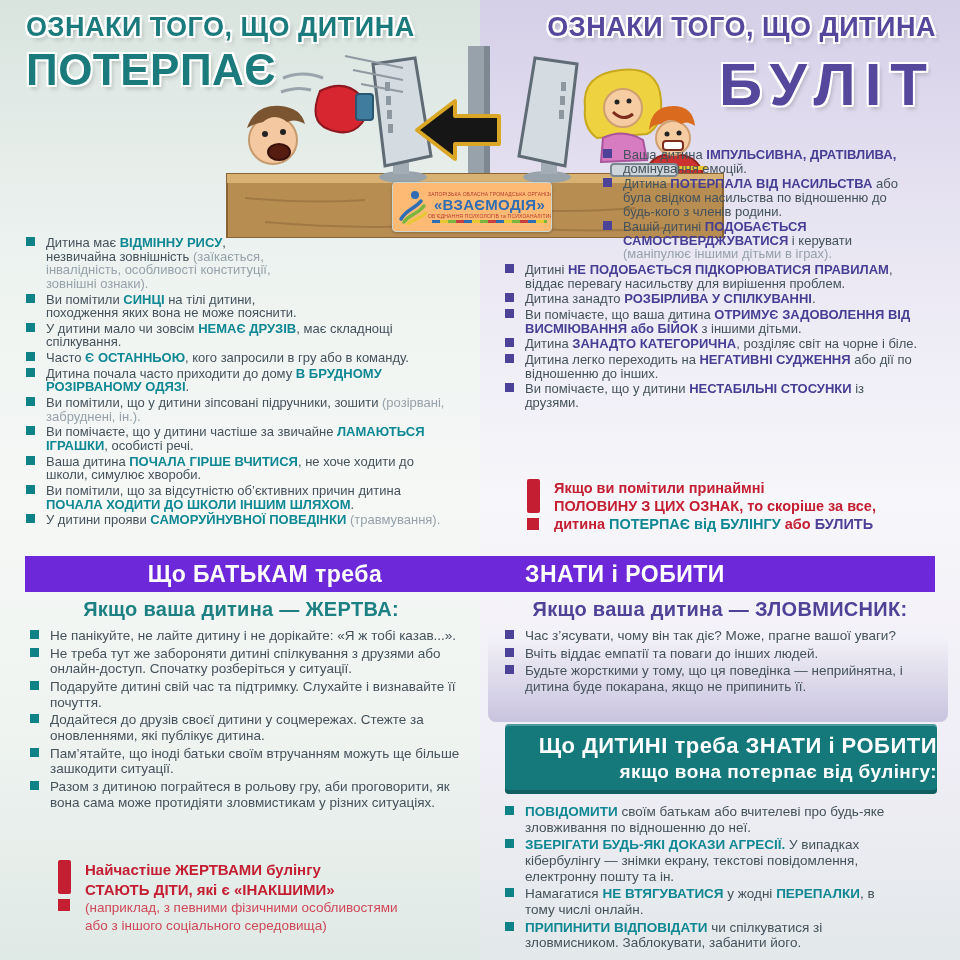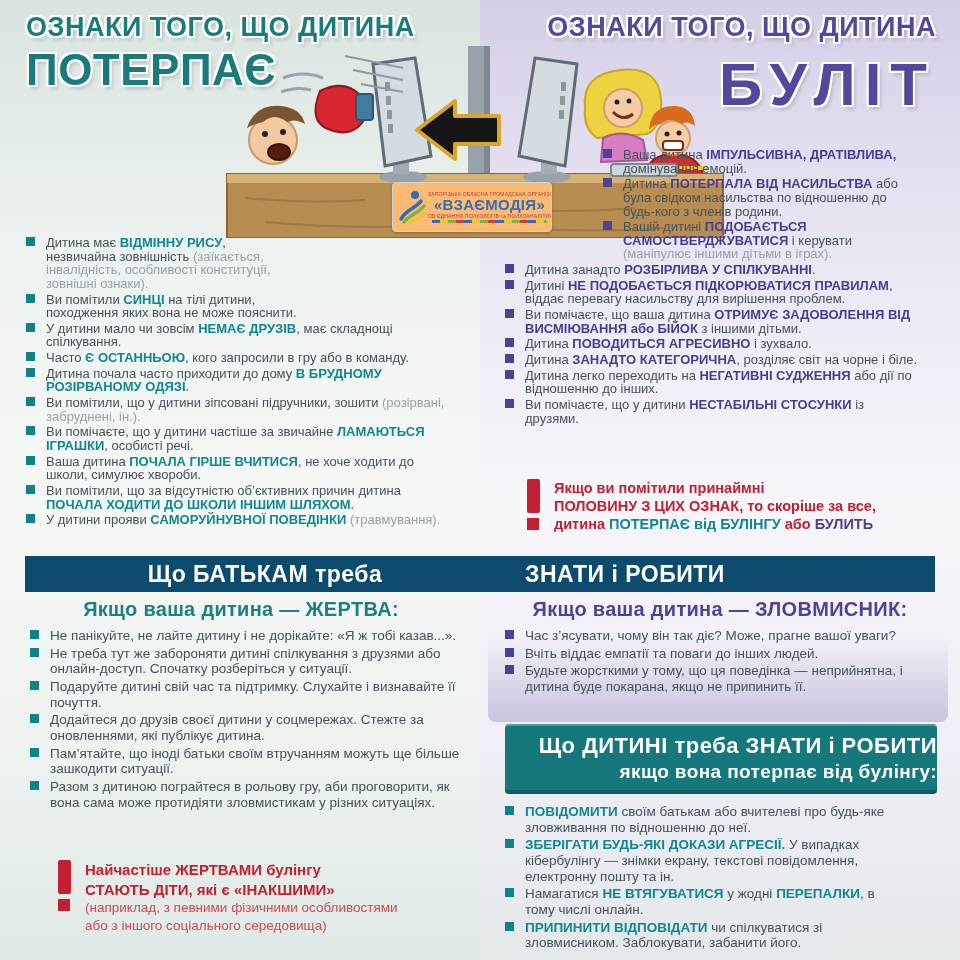--- a/index.html
+++ b/index.html
@@ -42,21 +42,21 @@
   #warn-right{left:527px;top:479px;width:408px;}
   #warn-right .rich{font-size:14.5px;font-weight:700;line-height:1.25;white-space:pre-line;}
   .em-red{color:#c41e32;font-weight:700;}
   .em-teal{color:#0f8894;font-weight:700;}
   .em-purple{color:#4c3f97;font-weight:700;}
   #warn-left{left:58px;top:860px;width:420px;}
   #warn-left .wb{font-size:15px;font-weight:700;color:#c41e32;line-height:1.3;white-space:pre-line;}
   #warn-left .wn{font-size:13.5px;color:#cf4858;line-height:1.3;white-space:pre-line;}
 
   
-  #banner{position:absolute;left:25px;top:556px;width:910px;height:36px;background:#0c4a6e;z-index:5;}
+  #banner{position:absolute;left:25px;top:556px;width:910px;height:36px;background:#6d28d9;z-index:5;}
   #banner span{position:absolute;top:0;line-height:36px;color:#fff;font-weight:800;font-size:23px;letter-spacing:.5px;}
   #banner .b-left{left:0;width:480px;text-align:center;}
   #banner .b-right{left:500px;}
 
   
   .sec-heading{position:absolute;z-index:5;font-weight:700;font-size:20px;text-align:center;letter-spacing:.3px;}
   #victim-heading{left:26px;top:598px;width:430px;color:#1d8183;}
   #bully-heading{left:500px;top:598px;width:440px;color:#4f4398;}
   #list-parents-victim{position:absolute;left:30px;top:628px;width:430px;z-index:4;}
   #list-parents-bully{position:absolute;left:505px;top:628px;width:420px;z-index:4;}
@@ -192,24 +192,23 @@
         <li><span>Ви помітили, що за відсутністю об’єктивних причин дитина </span><span class="hl">ПОЧАЛА ХОДИТИ ДО ШКОЛИ ІНШИМ ШЛЯХОМ</span><span>.</span></li>
         <li><span>У дитини прояви </span><span class="hl">САМОРУЙНУВНОЇ ПОВЕДІНКИ</span><span> </span><span class="muted">(травмування).</span></li>
       </ul>
   </div>
   <div id="signs-right" class="signs">
     <div class="spacer-l"></div>
     <ul class="list bullets-purple">
         <li><span>Ваша дитина </span><span class="hl">ІМПУЛЬСИВНА, ДРАТІВЛИВА,</span><span> домінування емоцій.</span></li>
         <li><span>Дитина </span><span class="hl">ПОТЕРПАЛА ВІД НАСИЛЬСТВА</span><span> або була свідком насильства по відношенню до будь-кого з членів родини.</span></li>
         <li><span>Вашій дитині </span><span class="hl">ПОДОБАЄТЬСЯ САМОСТВЕРДЖУВАТИСЯ</span><span> і керувати </span><span class="muted">(маніпулює іншими дітьми в іграх).</span></li>
+        <li><span>Дитині </span><span class="hl">НЕ ПОДОБАЄТЬСЯ ПІДКОРЮВАТИСЯ ПРАВИЛАМ</span><span>, віддає перевагу насильству для вирішення проблем.</span></li>
         <li><span>Дитина занадто </span><span class="hl">РОЗБІРЛИВА У СПІЛКУВАННІ</span><span>.</span></li>
-        <li><span>Дитині </span><span class="hl">НЕ ПОДОБАЄТЬСЯ ПІДКОРЮВАТИСЯ ПРАВИЛАМ</span><span>, віддає перевагу насильству для вирішення проблем.</span></li>
         <li><span>Ви помічаєте, що ваша дитина </span><span class="hl">ОТРИМУЄ ЗАДОВОЛЕННЯ ВІД ВИСМІЮВАННЯ або БІЙОК</span><span> з іншими дітьми.</span></li>
-        <li><span>Дитина </span><span class="hl">ПОВОДИТЬСЯ АГРЕСИВНО</span><span> і зухвало.</span></li>
         <li><span>Дитина </span><span class="hl">ЗАНАДТО КАТЕГОРИЧНА</span><span>, розділяє світ на чорне і біле.</span></li>
         <li><span>Дитина легко переходить на </span><span class="hl">НЕГАТИВНІ СУДЖЕННЯ</span><span> або дії по відношенню до інших.</span></li>
         <li><span>Ви помічаєте, що у дитини </span><span class="hl">НЕСТАБІЛЬНІ СТОСУНКИ</span><span> із друзями.</span></li>
       </ul>
   </div>
 
   <div id="warn-right" class="warn">
     <div class="excl">
         <div class="bar"></div>
         <div class="dot"></div>

